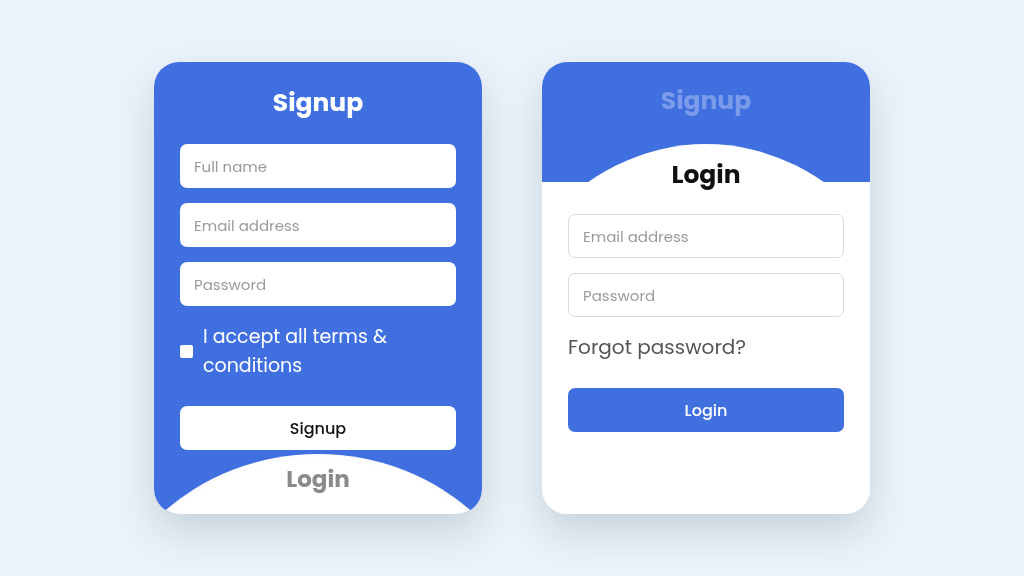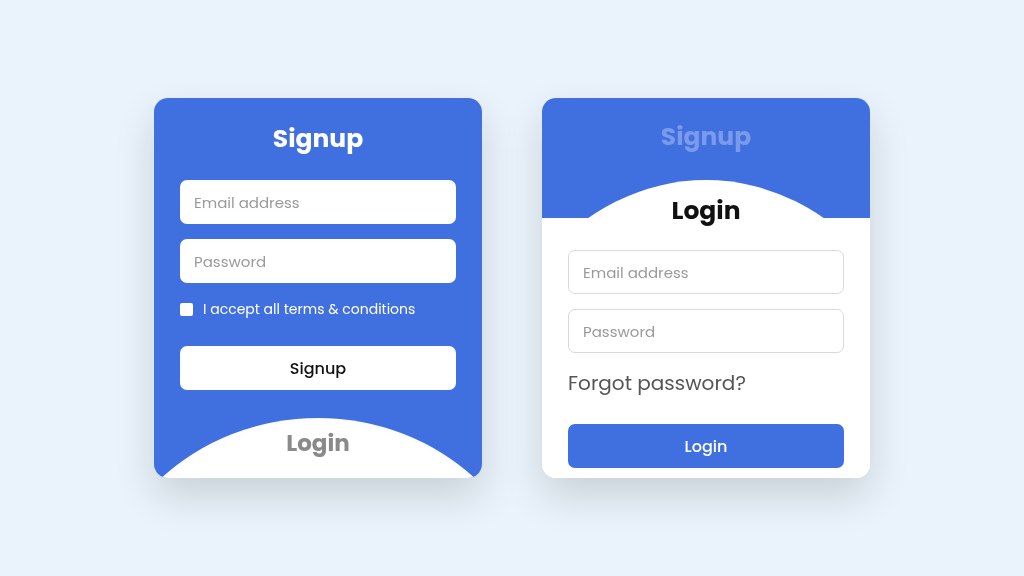--- a/index.html
+++ b/index.html
@@ -2,21 +2,21 @@
 <html><head>
   <meta charset="utf-8">
   <style>
     * { margin:0; padding:0; box-sizing:border-box; font-family:"Segoe UI","Poppins",sans-serif; }
     body{
       width:1024px;height:576px;
       background:#eaf3fb;
       display:flex;align-items:center;justify-content:center;gap:60px;
     }
     .card{
-      width:328px;height:380px;border-radius:14px;
+      width:328px;height:452px;border-radius:25px;
       background:#fff;box-shadow:0 18px 40px rgba(0,0,0,.14);
       overflow:hidden;position:relative;
     }
     
     .signup-card{ padding:0; }
     .signup-card .blue-front{
       position:absolute;inset:0;background:#4070e0;z-index:2;
       padding:22px 26px 0 26px;
     }
     .signup-card h2{
@@ -25,21 +25,21 @@
     .signup-card .fields{margin-top:22px;display:flex;flex-direction:column;gap:15px;}
     .field{
       width:100%;height:44px;background:#fff;border:none;border-radius:7px;
       padding:0 14px;font-size:15px;color:#333;
     }
     .field::placeholder{color:#9a9a9a;}
     .terms-row{display:flex;align-items:center;gap:10px;margin-top:16px;}
     .check{
       width:13px;height:13px;border-radius:2px;background:#fff;flex-shrink:0;
     }
-    .terms-row span{color:#fff;font-size:14px;}
+    .terms-row span{color:#fff;font-size:19px;}
     .signup-btn{
       margin-top:26px;width:100%;height:44px;border:none;border-radius:7px;
       background:#fff;color:#111;font-size:16px;font-weight:500;cursor:pointer;
     }
     
     .signup-card .hump{
       position:absolute;left:-60px;right:-60px;bottom:-360px;
       height:420px;border-radius:50%;background:#fff;z-index:3;
       box-shadow:0 -2px 12px rgba(0,0,0,.04) inset;
     }
@@ -81,20 +81,21 @@
     .login-wrap{position:relative;z-index:3;padding:0 26px;}
   </style>
 </head>
 <body>
 
 <div class="card signup-card">
   <div class="blue-front">
     <h2>Signup</h2>
 
     <div class="fields">
+      <input class="field" placeholder="Full name" style="">
       <input class="field" placeholder="Email address" style="">
       <input class="field" type="password" placeholder="Password" style="">
     </div>
 
     <div class="terms-row">
       <div class="check"></div>
       <span>I accept all terms &amp; conditions</span>
     </div>
 
     <button class="signup-btn">Signup</button>

